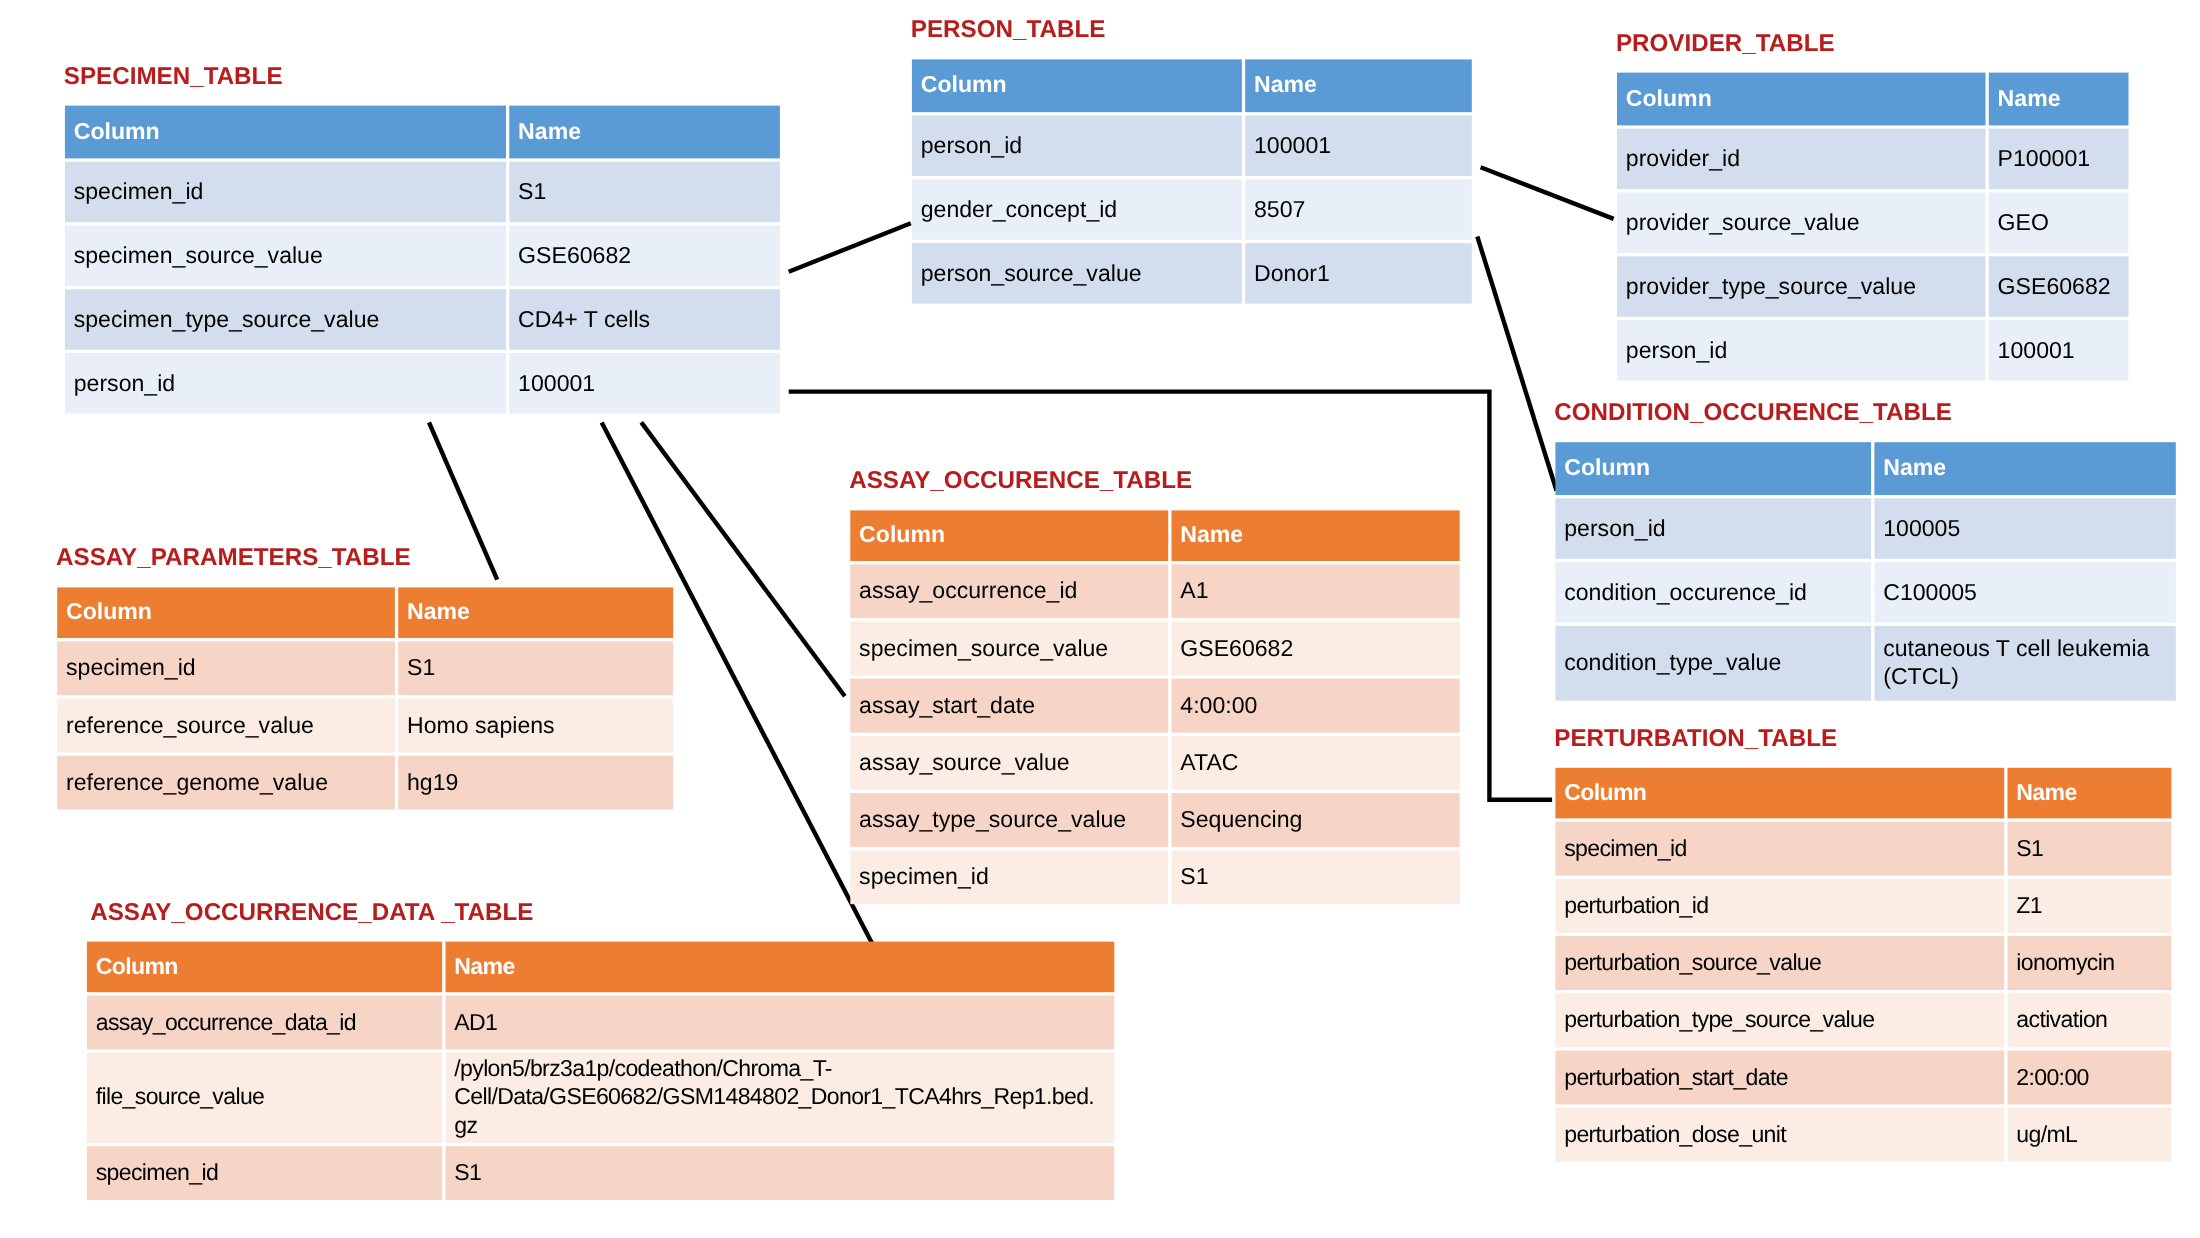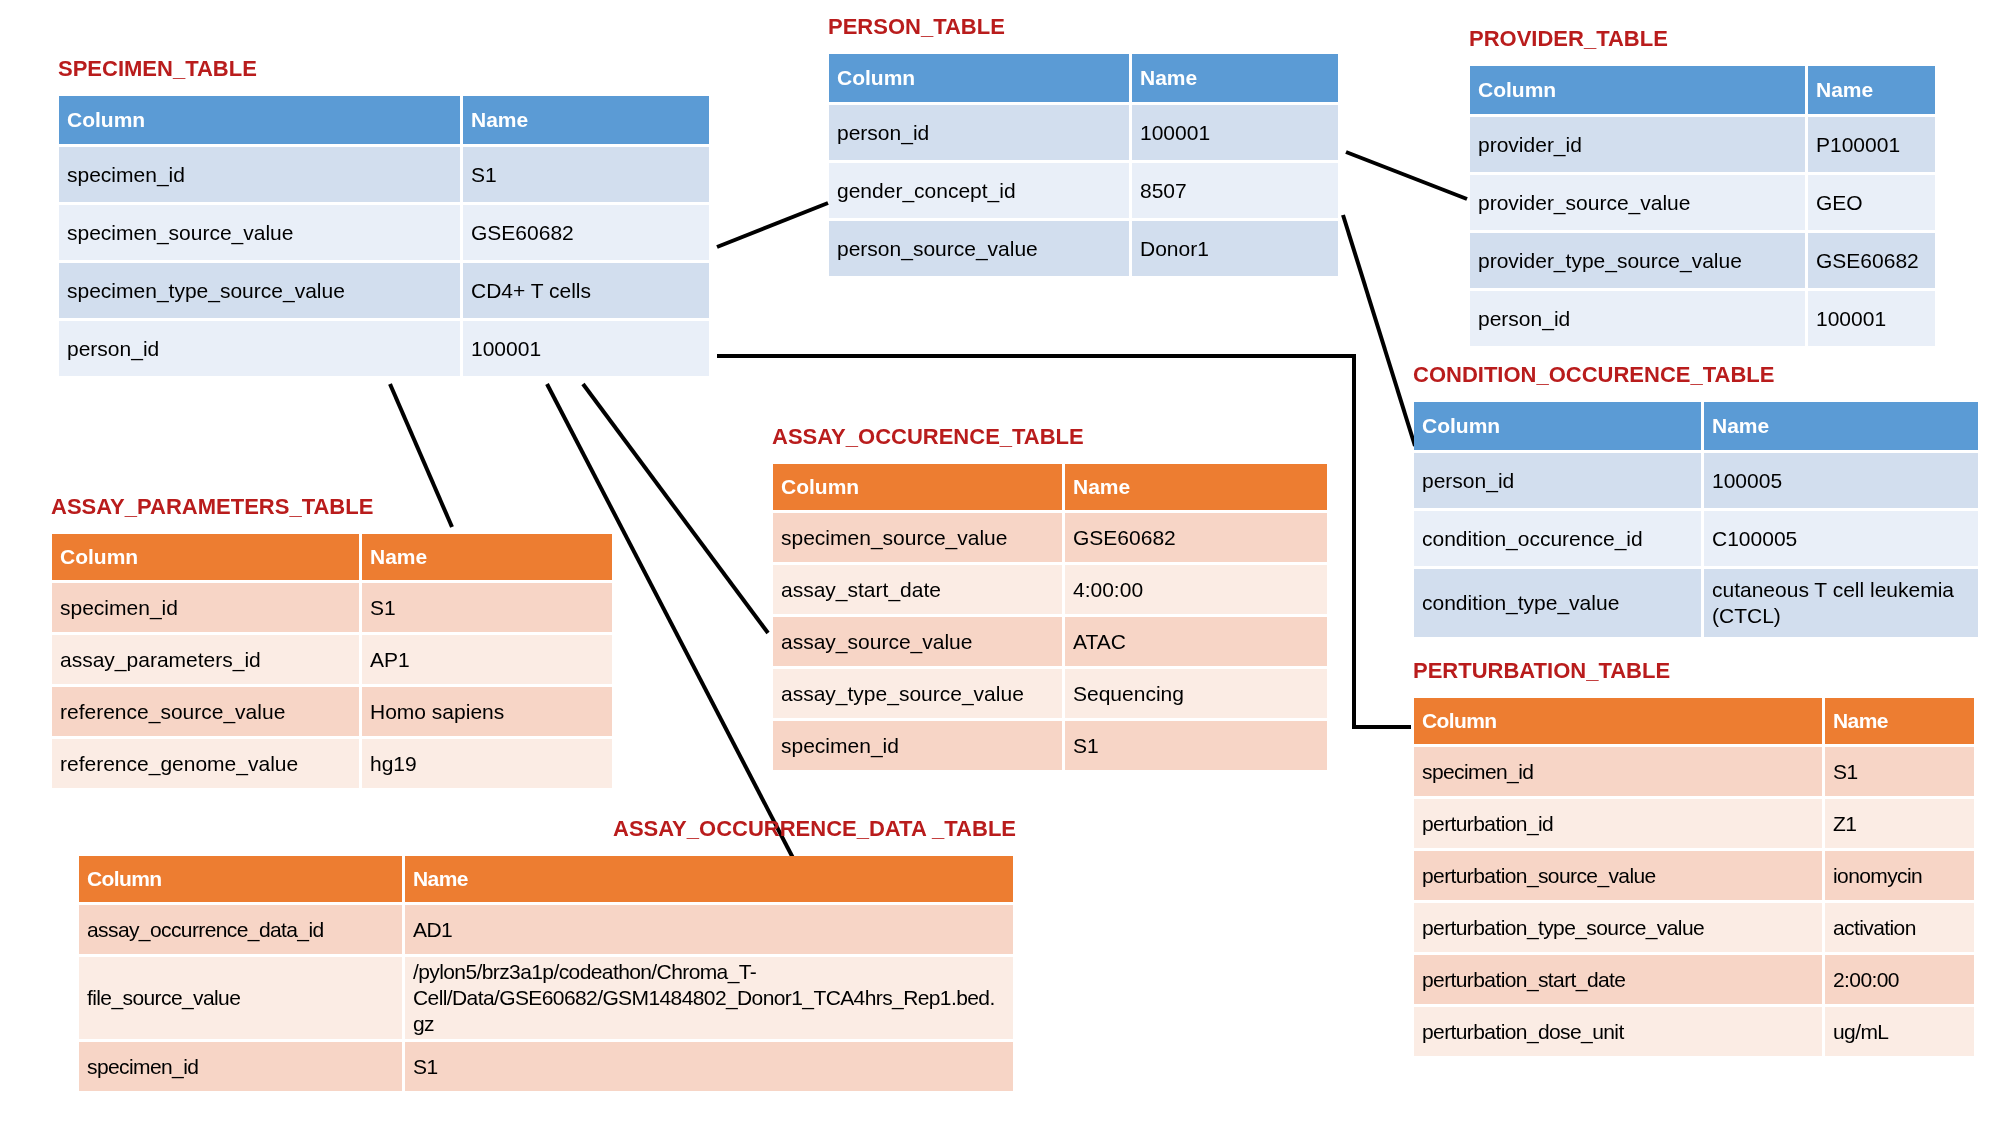--- a/index.html
+++ b/index.html
@@ -214,24 +214,20 @@
           <th>Column</th>
           <th>Name</th>
         </tr>
       </thead>
       <tbody>
         <tr>
             <td>specimen_id</td>
             <td>S1</td>
           </tr>
         <tr>
-            <td>assay_parameters_id</td>
-            <td>AP1</td>
-          </tr>
-        <tr>
             <td>reference_source_value</td>
             <td>Homo sapiens</td>
           </tr>
         <tr>
             <td>reference_genome_value</td>
             <td>hg19</td>
           </tr>
       </tbody>
     </table>
   </div>
@@ -244,20 +240,24 @@
           <col style="width:262px">
         </colgroup>
       <thead>
         <tr>
           <th>Column</th>
           <th>Name</th>
         </tr>
       </thead>
       <tbody>
         <tr>
+            <td>assay_occurrence_id</td>
+            <td>A1</td>
+          </tr>
+        <tr>
             <td>specimen_source_value</td>
             <td>GSE60682</td>
           </tr>
         <tr>
             <td>assay_start_date</td>
             <td>4:00:00</td>
           </tr>
         <tr>
             <td>assay_source_value</td>
             <td>ATAC</td>
@@ -268,21 +268,21 @@
           </tr>
         <tr>
             <td>specimen_id</td>
             <td>S1</td>
           </tr>
       </tbody>
     </table>
   </div>
 
   <div class="tblwrap" style="left:76px;top:816px;">
-    <div class="title" style="margin-left:6px;text-align:right;">ASSAY_OCCURRENCE_DATA _TABLE</div>
+    <div class="title" style="margin-left:6px;">ASSAY_OCCURRENCE_DATA _TABLE</div>
     <table class="tbl orange narrowfont">
       <colgroup>
           <col style="width:323px">
           <col style="width:608px">
         </colgroup>
       <thead>
         <tr>
           <th>Column</th>
           <th>Name</th>
         </tr>

